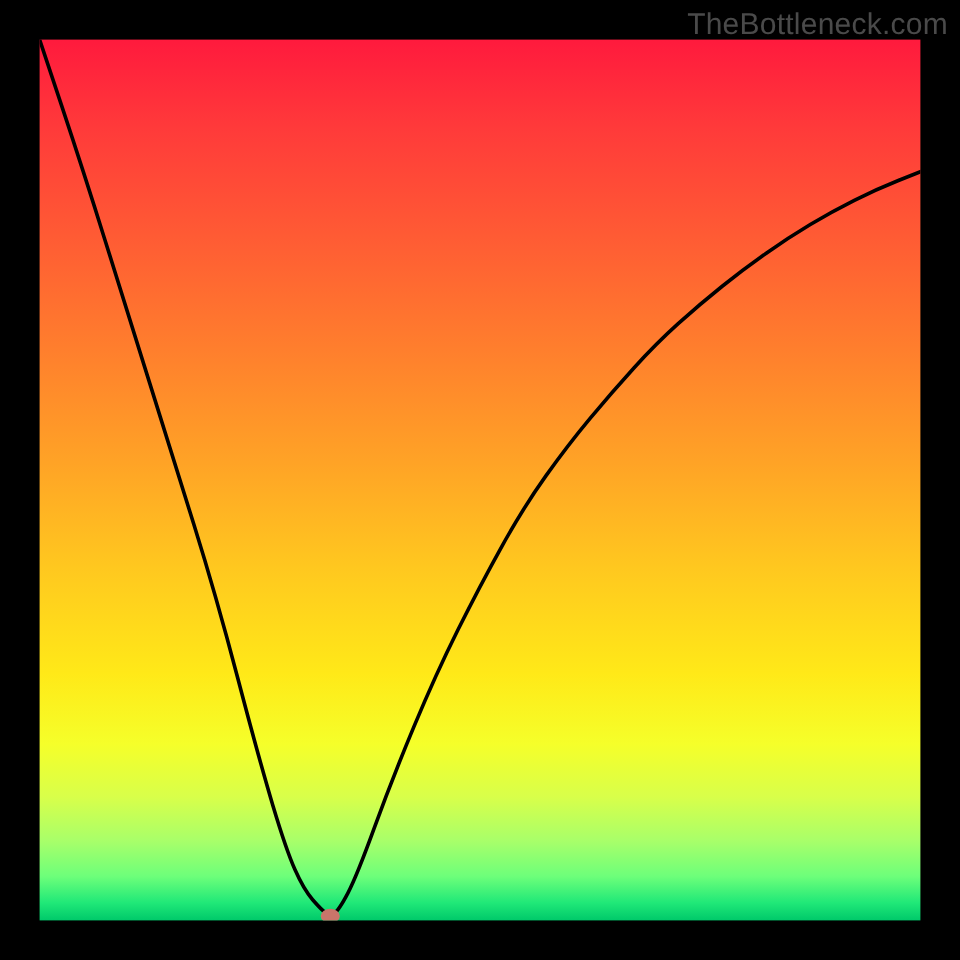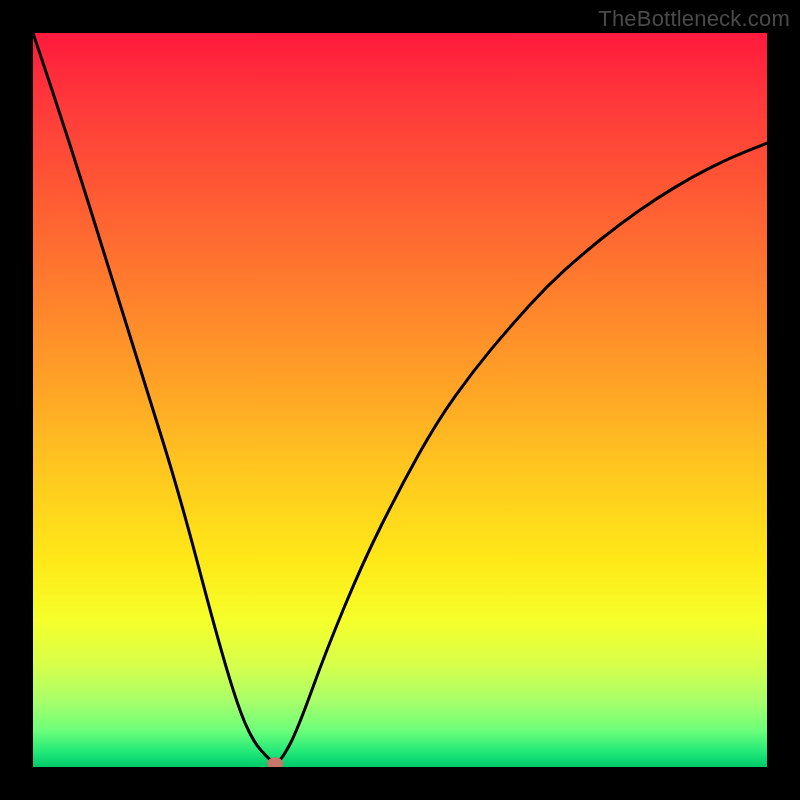--- a/index.html
+++ b/index.html
@@ -56,21 +56,21 @@
     stroke-linecap: round;
   }
   .marker {
     fill: #c9756a;
   }
   .watermark {
     position: absolute;
     top: 6px;
     right: 10px;
     color: #4a4a4a;
-    font-size: 22px;
+    font-size: 25px;
     font-weight: 500;
     letter-spacing: 0.2px;
     user-select: none;
     margin-left: 13px;
   }
 </style>
 </head>
 <body>
 
 <div class="frame">

